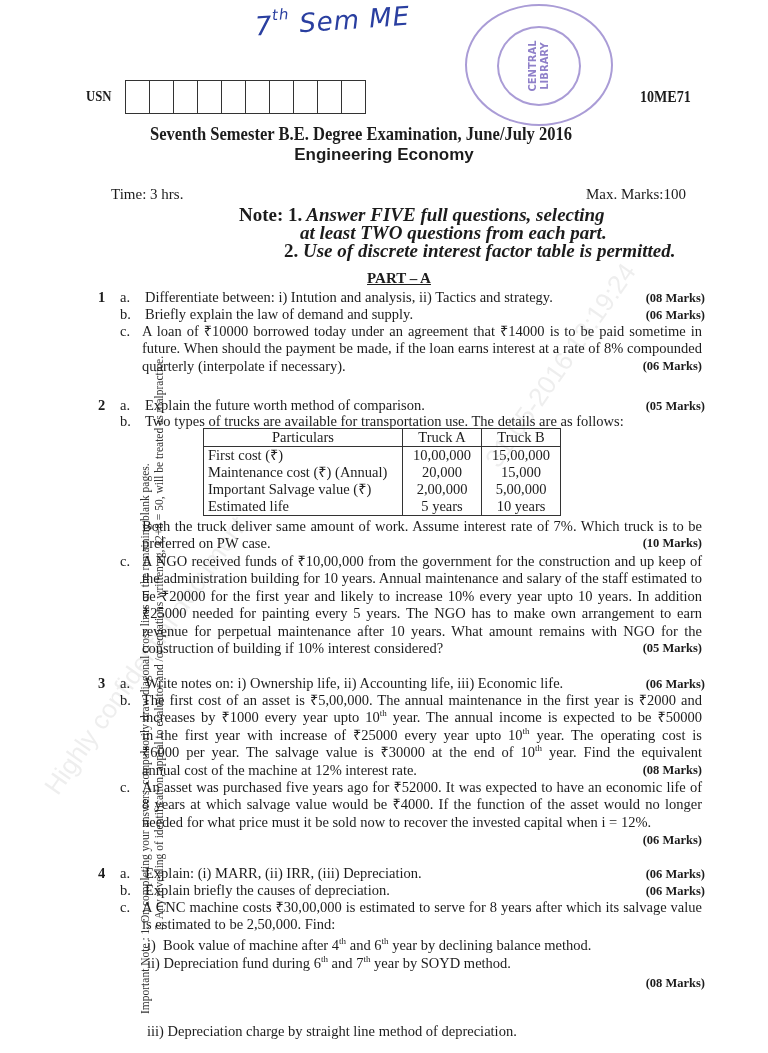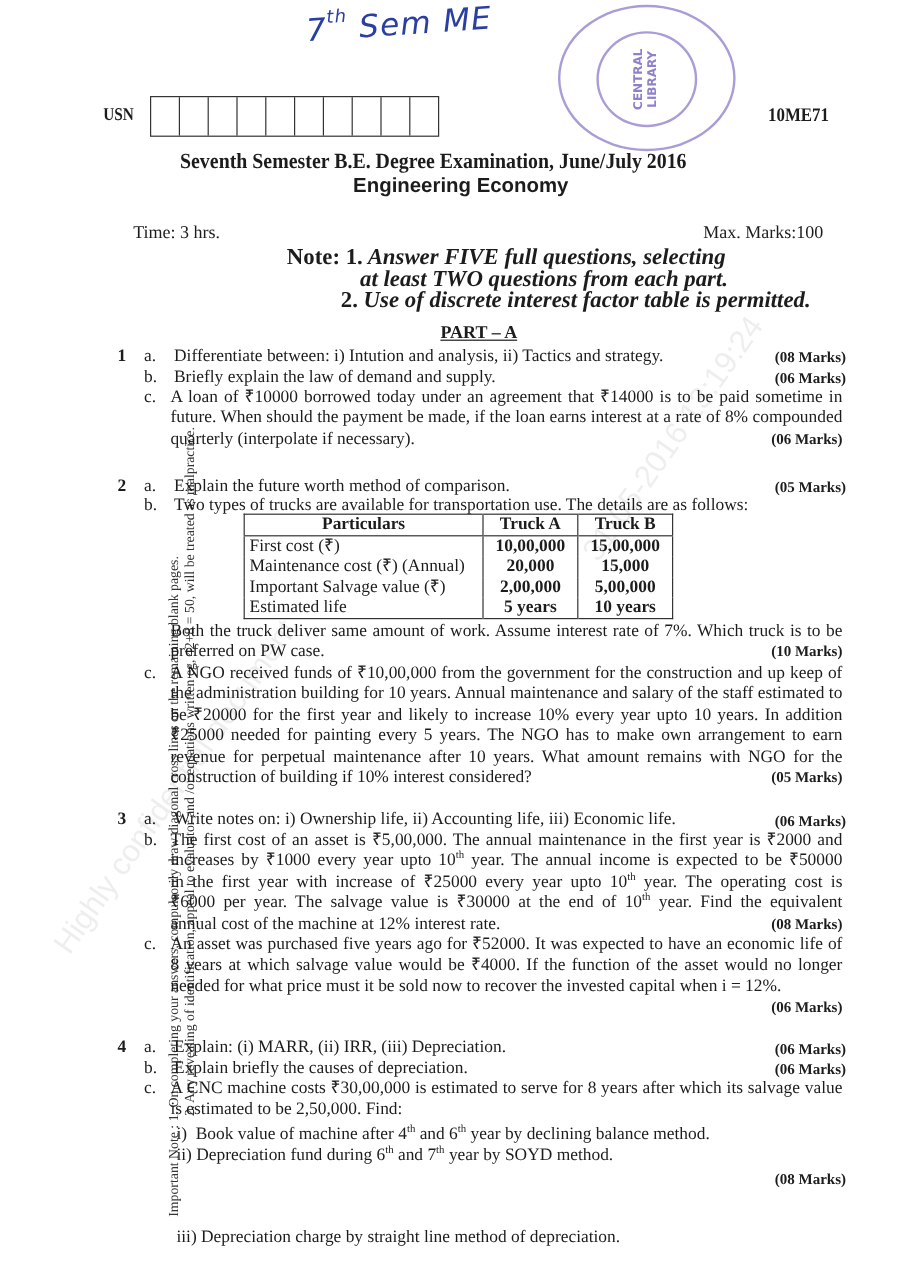--- a/index.html
+++ b/index.html
@@ -26,24 +26,24 @@
   .qline { position:absolute; font-size:14.5px; line-height:17.3px; white-space:nowrap; }
   .qnum { position:absolute; font-weight:bold; font-size:14.5px; }
   .qlet { position:absolute; font-size:14.5px; }
   .para { position:absolute; left:142px; width:560px; font-size:14.5px; line-height:17.4px; text-align:justify; }
   .para .last { text-align-last:justify; }
   .marks { position:absolute; right:63px; font-weight:bold; font-size:12.5px; white-space:nowrap; }
   .inline-marks { float:right; font-weight:bold; font-size:12.5px; }
   sup { font-size:9px; line-height:0; }
   table.trucks { position:absolute; left:203px; top:428px; border-collapse:collapse; font-size:14.5px; line-height:17px; border:1.5px solid #333; }
   table.trucks th, table.trucks td { padding:0 4px; }
-  table.trucks th { font-weight:bold; text-align:center; border-bottom:1.5px solid #333; }
+  table.trucks th { font-weight:normal; text-align:center; border-bottom:1.5px solid #333; }
   table.trucks td.c, table.trucks th.c { text-align:center; border-left:1.5px solid #333;margin-left:29px; }
   table.trucks td.p { text-align:left; width:190px; }
-  table.trucks td.c { width:70px;font-weight:bold; }
+  table.trucks td.c { width:70px; }
   .side-note { left:-228px; top:620px; width:760px; transform:rotate(-90deg); font-size:11.5px; line-height:14px; color:#333; white-space:nowrap; }
   .side-note .n2 { padding-left:84px; }
   .watermark { color:rgba(150,150,150,0.16); font-family:"Liberation Sans", sans-serif; font-size:26px; white-space:nowrap; transform:rotate(-55deg); }
   .page-footer { left:0; width:768px; top:1016px; text-align:center; font-size:14.5px; padding-left:44px; box-sizing:border-box;margin-top:48px; }
 </style>
 </head>
 <body>
 
 <div class="abs watermark" style="left:440px; top:350px;">31-05-2016 13:19:24</div>
 <div class="abs watermark" style="left:-20px; top:640px;">Highly confidential document</div>

